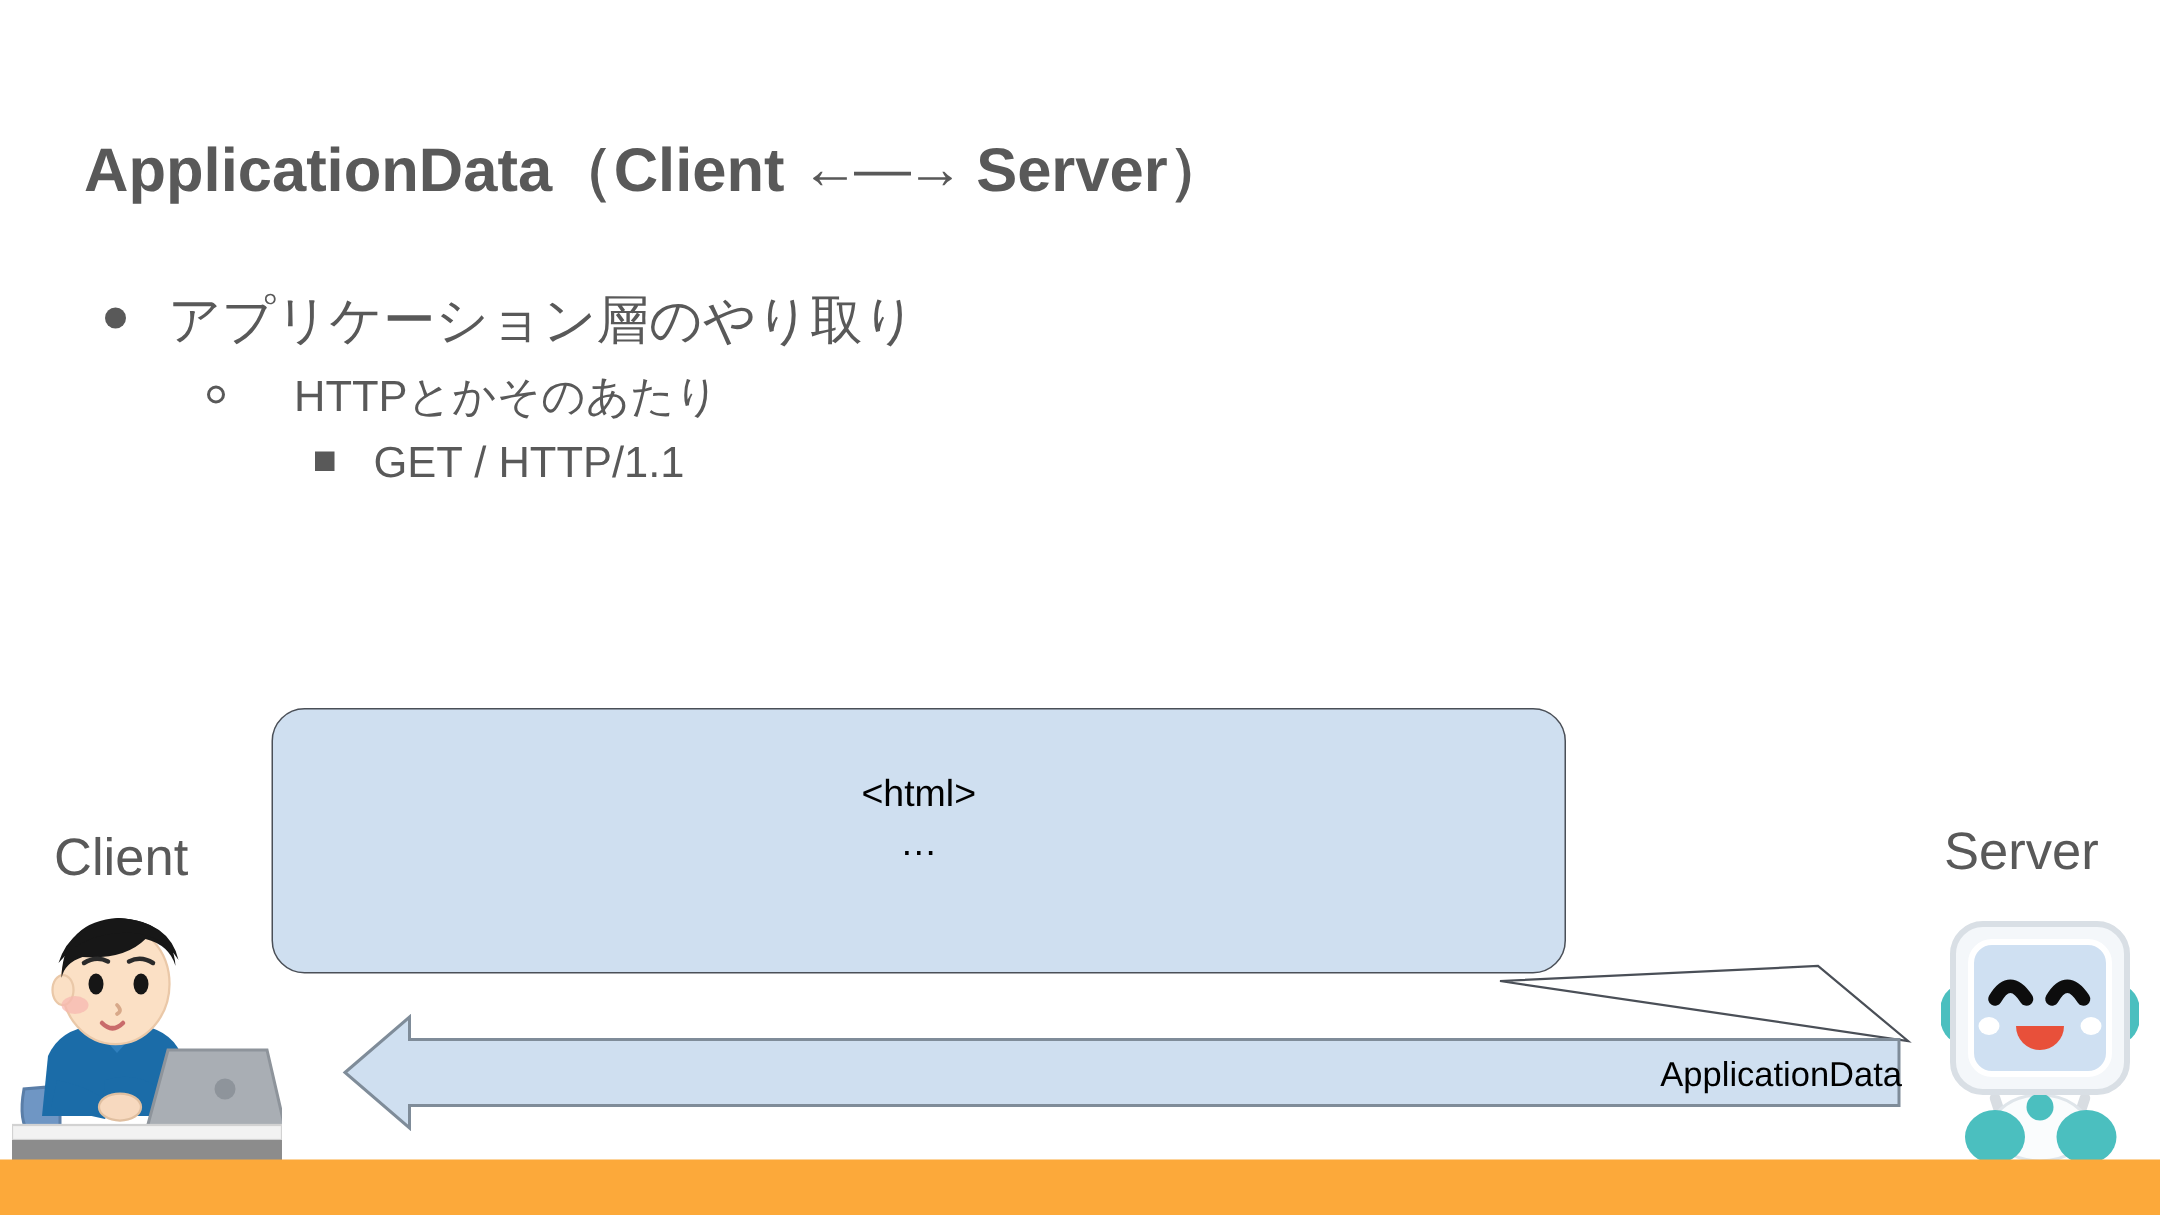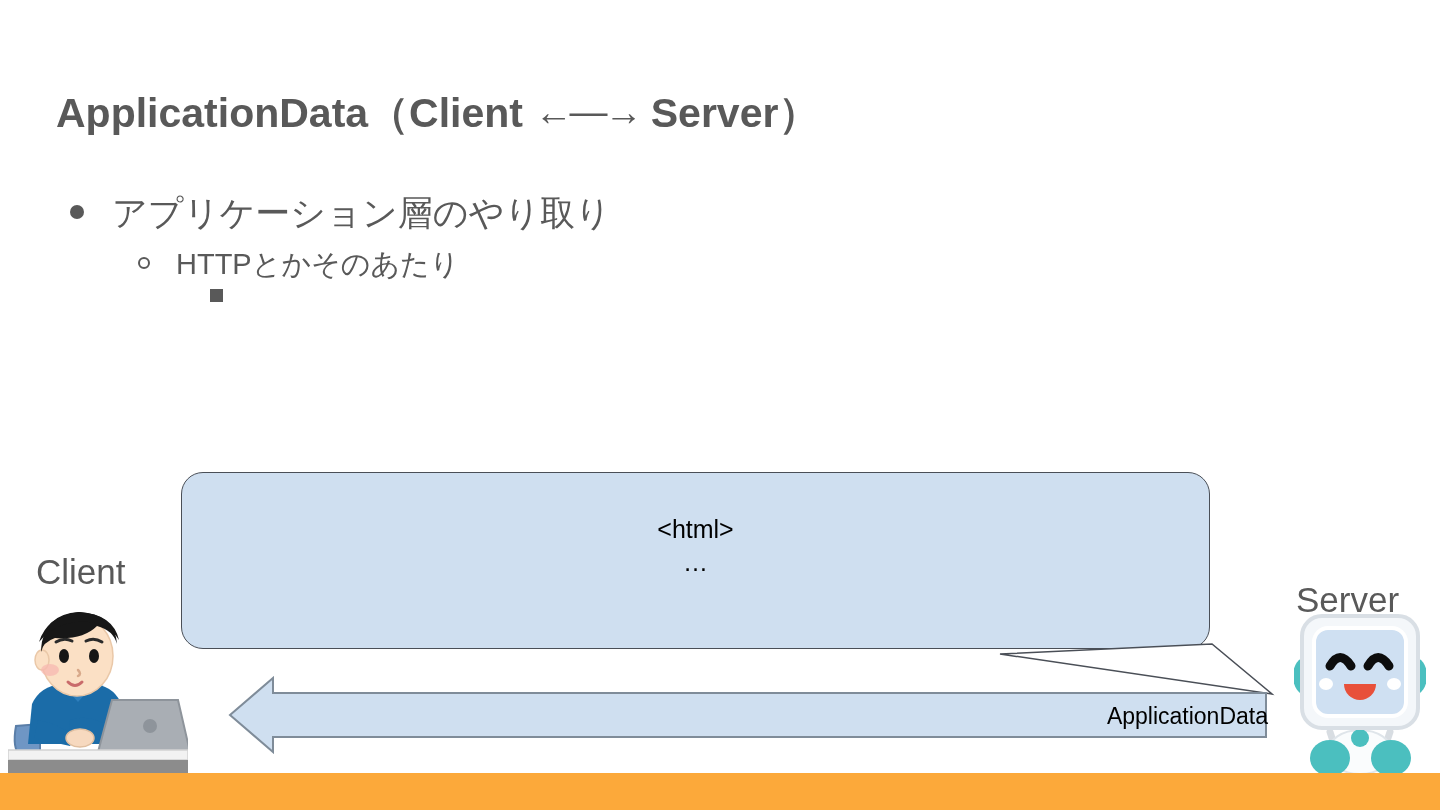--- a/index.html
+++ b/index.html
@@ -48,20 +48,21 @@
     text-align: center;
   }
   .bullet-l1 {
     font-size: 35px;
     margin-bottom: 8px;
   }
   .bullet-l2 {
     font-size: 29px;
     margin-left: 68px;
     margin-bottom: 8px;
+    gap: 20px;
   }
   .bullet-l3 {
     font-size: 29px;
     margin-left: 140px;
   }
   .marker {
     display: inline-block;
     line-height: 1;
     color: #595959;
   }
@@ -93,28 +94,28 @@
   
   .diagram { position: absolute; left: 0; top: 0; width: 1440px; height: 810px; }
 
   .side-label {
     position: absolute;
     font-size: 35px;
     color: #595959;
     white-space: nowrap;
   }
   .label-client { left: 36px; top: 552px; text-align: center; }
-  .label-server { left: 1296px; top: 580px; }
+  .label-server { left: 1296px; top: 548px; }
 
   
   .bubble {
     position: absolute;
     left: 181px;
     top: 472px;
-    width: 1029px;
+    width: 863px;
     height: 177px;
     background: #cfdff0;
     border: 1.5px solid #4a4f57;
     border-radius: 22px;
     box-sizing: border-box;
   }
   .bubble-text {
     position: absolute;
     left: 0; right: 0;
     top: 40px;
@@ -177,20 +178,21 @@
   <div class="bullet-l1">
     <span class="marker marker-disc"></span>
     <span>アプリケーション層のやり取り</span>
   </div>
   <div class="bullet-l2">
     <span class="marker marker-circle"></span>
     <span>HTTPとかそのあたり</span>
   </div>
   <div class="bullet-l3">
     <span class="marker marker-square"></span>
+    <span>GET / HTTP/1.1</span>
   </div>
 </div>
 
 <div class="diagram">
 
   <div class="side-label label-client">Client</div>
 
   <div class="side-label label-server">Server</div>
 
   <div class="bubble">

